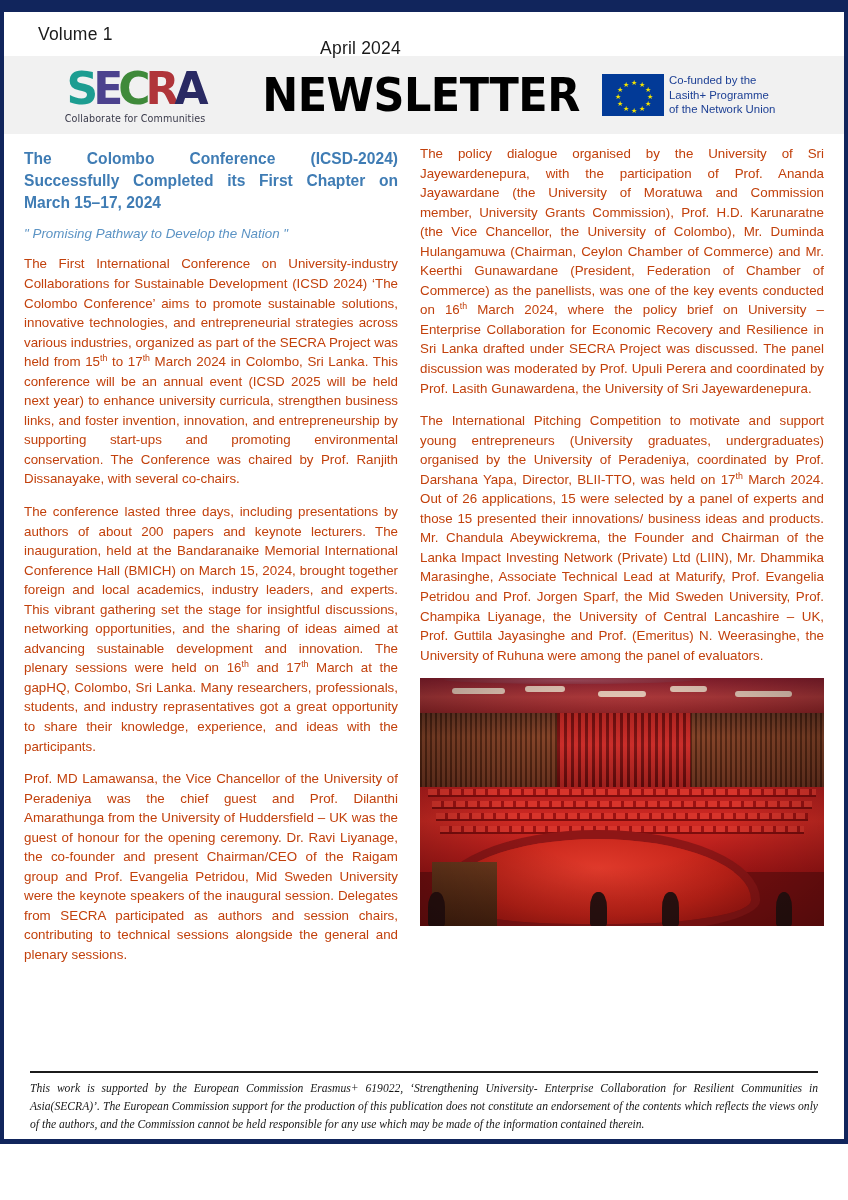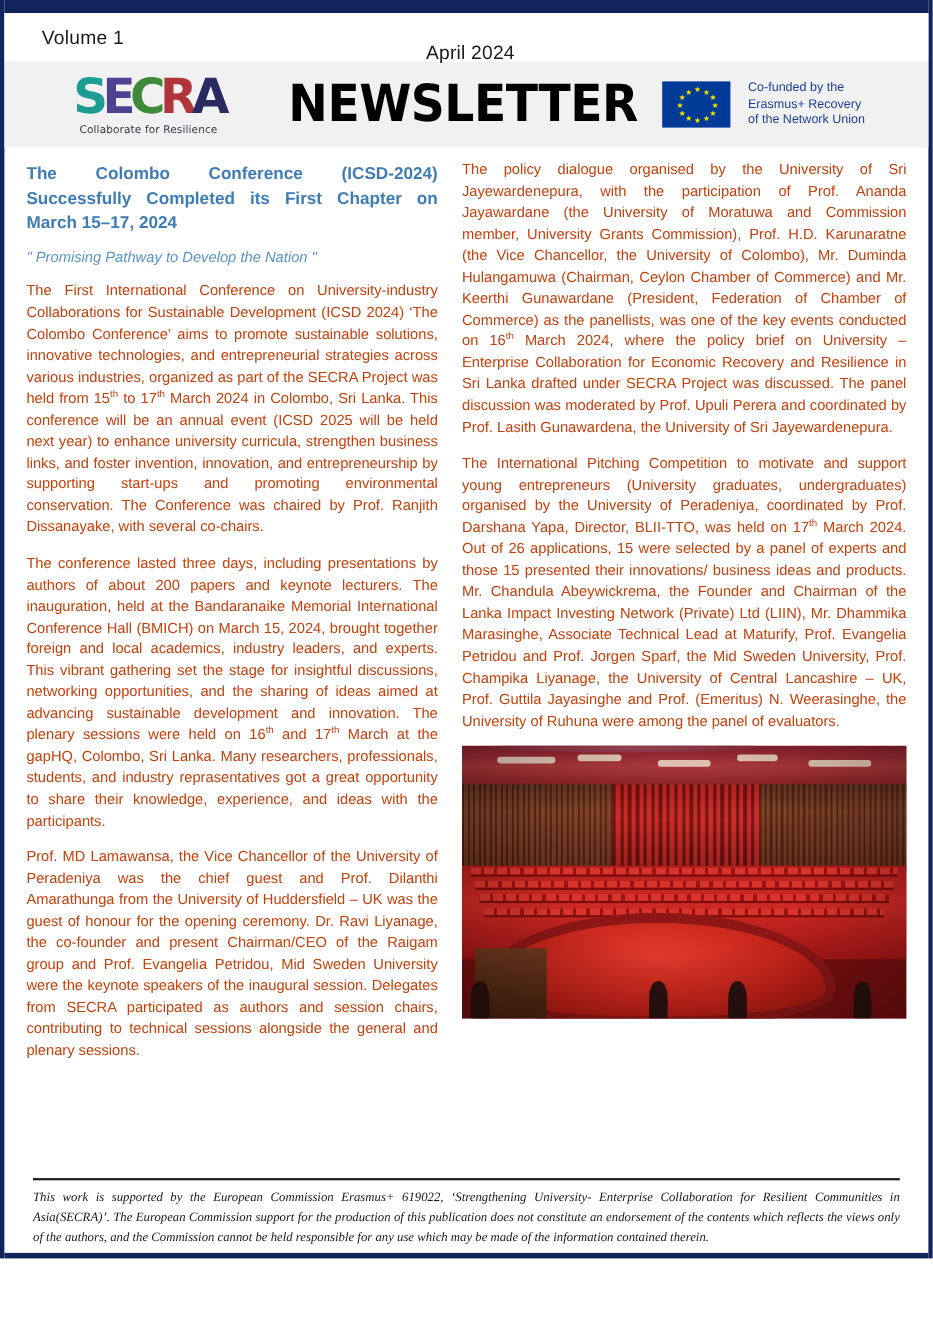--- a/index.html
+++ b/index.html
@@ -39,21 +39,21 @@
     padding: 0 34px;
     background: #ffffff;
   }
   .issue-strip > div {
     font-size: 17.5px;
     color: #1a1a1a;
     letter-spacing: .2px;
   }
   .issue-vol { flex: 0 0 215px; text-align: left; }
   .issue-num { flex: 1 1 auto; text-align: center; }
-  .issue-date { flex: 0 0 215px; text-align: right; margin-top: 28px; }
+  .issue-date { flex: 0 0 215px; text-align: center; margin-top: 28px; }
 
   
   .masthead {
     display: flex;
     align-items: center;
     justify-content: space-between;
     background: #f1f1f1;
     height: 78px;
     padding: 0 26px;
     box-sizing: border-box;
@@ -96,21 +96,21 @@
     letter-spacing: -0.5px;
     color: #000000;
     text-align: center;
     flex: 1 1 auto;
     transform: scaleY(1.08);
   }
 
   .eu-block {
     display: flex;
     align-items: center;
-    gap: 16px;
+    gap: 5px;
     width: 216px;
   }
   .eu-flag {
     position: relative;
     width: 62px;
     height: 42px;
     background: #023a97;
     flex: 0 0 auto;
   }
   .eu-star {
@@ -267,21 +267,21 @@
   <div class="masthead">
 
     <div class="logo-secra">
       <div class="logo-letters">
         <span class="lg-s">S</span>
         <span class="lg-e">E</span>
         <span class="lg-c">C</span>
         <span class="lg-r">R</span>
         <span class="lg-a">A</span>
       </div>
-      <div class="logo-tag">Collaborate for Resilience</div>
+      <div class="logo-tag">Collaborate for Communities</div>
     </div>
 
     <div class="masthead-title">NEWSLETTER</div>
 
     <div class="eu-block">
       <div class="eu-flag">
         <span class="eu-star" style="left:29px;top:5px;">★</span>
         <span class="eu-star" style="left:37px;top:7px;">★</span>
         <span class="eu-star" style="left:43px;top:12px;">★</span>
         <span class="eu-star" style="left:45px;top:19px;">★</span>
@@ -289,21 +289,21 @@
         <span class="eu-star" style="left:37px;top:31px;">★</span>
         <span class="eu-star" style="left:29px;top:33px;">★</span>
         <span class="eu-star" style="left:21px;top:31px;">★</span>
         <span class="eu-star" style="left:15px;top:26px;">★</span>
         <span class="eu-star" style="left:13px;top:19px;">★</span>
         <span class="eu-star" style="left:15px;top:12px;">★</span>
         <span class="eu-star" style="left:21px;top:7px;">★</span>
       </div>
       <div class="eu-text">
         <div>Co-funded by the</div>
-        <div>Erasmus+ Recovery</div>
+        <div>Lasith+ Programme</div>
         <div>of the Network Union</div>
       </div>
     </div>
   </div>
 
   <div class="content">
 
     <div class="col">
       <div class="headline">The Colombo Conference (ICSD-2024) Successfully Completed its First Chapter on March 15–17, 2024</div>
       <div class="subhead">" Promising Pathway to Develop the Nation "</div>

